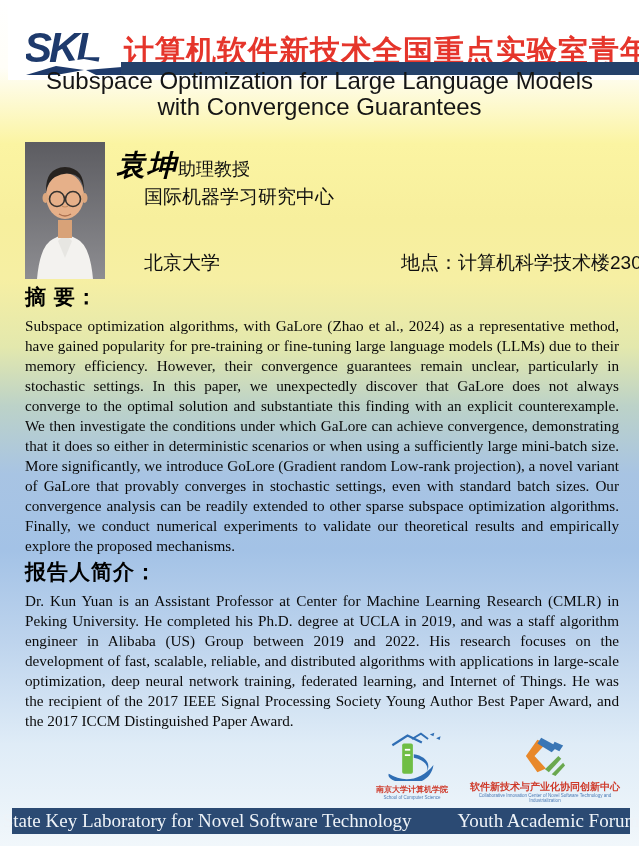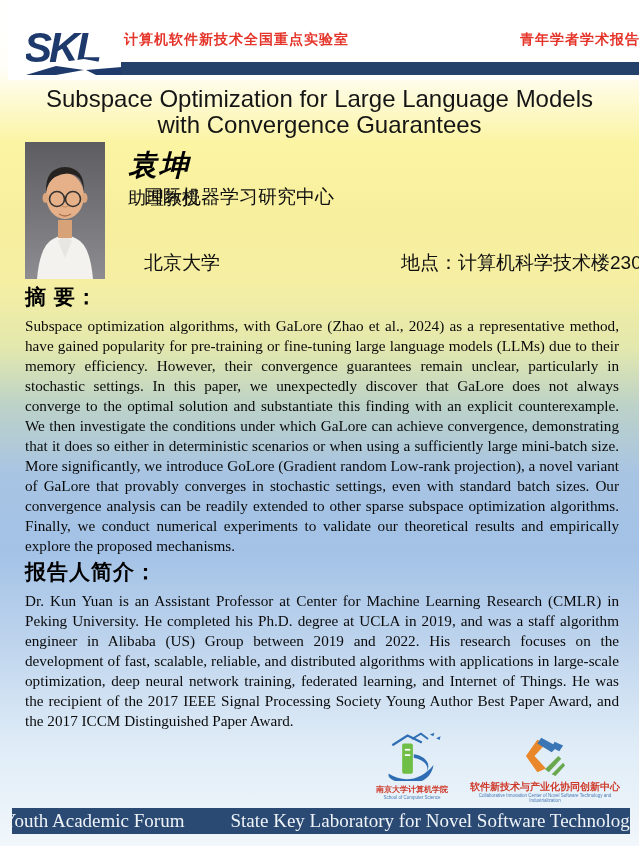--- a/index.html
+++ b/index.html
@@ -14,34 +14,34 @@
       #e3e8ad 41%, #bcd2c8 48%,
       #a8c4e3 56%, #a3c2e6 65%,
       #bed4ed 76%, #dfecf7 88%, #f1f7fb 100%);
   }
 
   
   .header { position:absolute; top:0; left:8px; width:639px; height:80px; background:#ffffff; }
   .skl-logo { position:absolute; left:18px; top:26px; width:96px; height:50px; }
   .header-red { position:absolute; left:116px; top:31px; width:516px;
     display:flex; justify-content:space-between; align-items:baseline;
-    color:#e5352b; font-weight:bold; font-size:14px; letter-spacing:1px; white-space:nowrap; }
+    color:#e5352b; font-weight:bold; font-size:30px; letter-spacing:1px; white-space:nowrap; }
   .navy-bar { position:absolute; left:113px; top:62px; width:519px; height:13px; background:#24416b; }
 
   
-  .title { position:absolute; top:86px; left:0; width:639px; text-align:center;
+  .title { position:absolute; top:68px; left:0; width:639px; text-align:center;
     font-size:24px; line-height:26px; font-weight:400; color:#151515; }
 
   
   .photo { position:absolute; left:25px; top:142px; width:80px; height:137px;
     background:linear-gradient(180deg,#5c5c61,#8d8d91); overflow:hidden; }
-  .speaker-name-row { position:absolute; left:116px; top:146px; display:flex; align-items:baseline;flex-direction:column; }
+  .speaker-name-row { position:absolute; left:116px; top:146px; display:flex; align-items:baseline; }
   .speaker-name { font-family:"DejaVu Serif", serif; font-style:italic; font-weight:bold;
     font-size:29px; color:#000; letter-spacing:2px; }
-  .speaker-title { font-size:18px; color:#111; margin-left:12px; font-weight:500; }
+  .speaker-title { font-size:18px; color:#111; margin-left:0; font-weight:500; }
   .info-line { position:absolute; font-size:19px; color:#101010; white-space:nowrap;margin-left:28px; }
   .aff1 { left:116px; top:184px; }
   .time { left:373px; top:184px; }
   .aff2 { left:116px; top:250px; }
   .loc  { left:373px; top:250px; }
 
   
   .content { position:absolute; left:25px; top:283px; width:594px; }
   .sec-heading { font-size:21px; font-weight:bold; color:#000; margin-bottom:5px; letter-spacing:1px; }
   .sec-body { font-family:"Liberation Serif", serif; font-size:15.2px; line-height:20px;
@@ -144,17 +144,17 @@
       <rect x="28" y="20" width="6" height="2" fill="#ffffff"></rect>
       <rect x="28" y="26" width="6" height="2" fill="#ffffff"></rect>
       <path d="M10 48 C 26 58 46 56 60 38 C 58 54 42 62 24 58 C 14 56 8 52 10 48 Z" fill="#2f6eb4"></path>
       <path d="M38 30 C 50 32 56 40 52 46 C 58 38 52 28 38 26 Z" fill="#2f6eb4"></path>
     </svg>
     <div class="logo-cap-cn">南京大学计算机学院</div>
     <div class="logo-cap-en">School of Computer Science</div>
   </div>
 
   <div class="footer-bar">
+    <span>State Key Laboratory for Novel Software Technology</span>
     <span>Youth  Academic Forum</span>
-    <span>State Key Laboratory for Novel Software Technology</span>
   </div>
 
 </div>
 
 </body></html>

